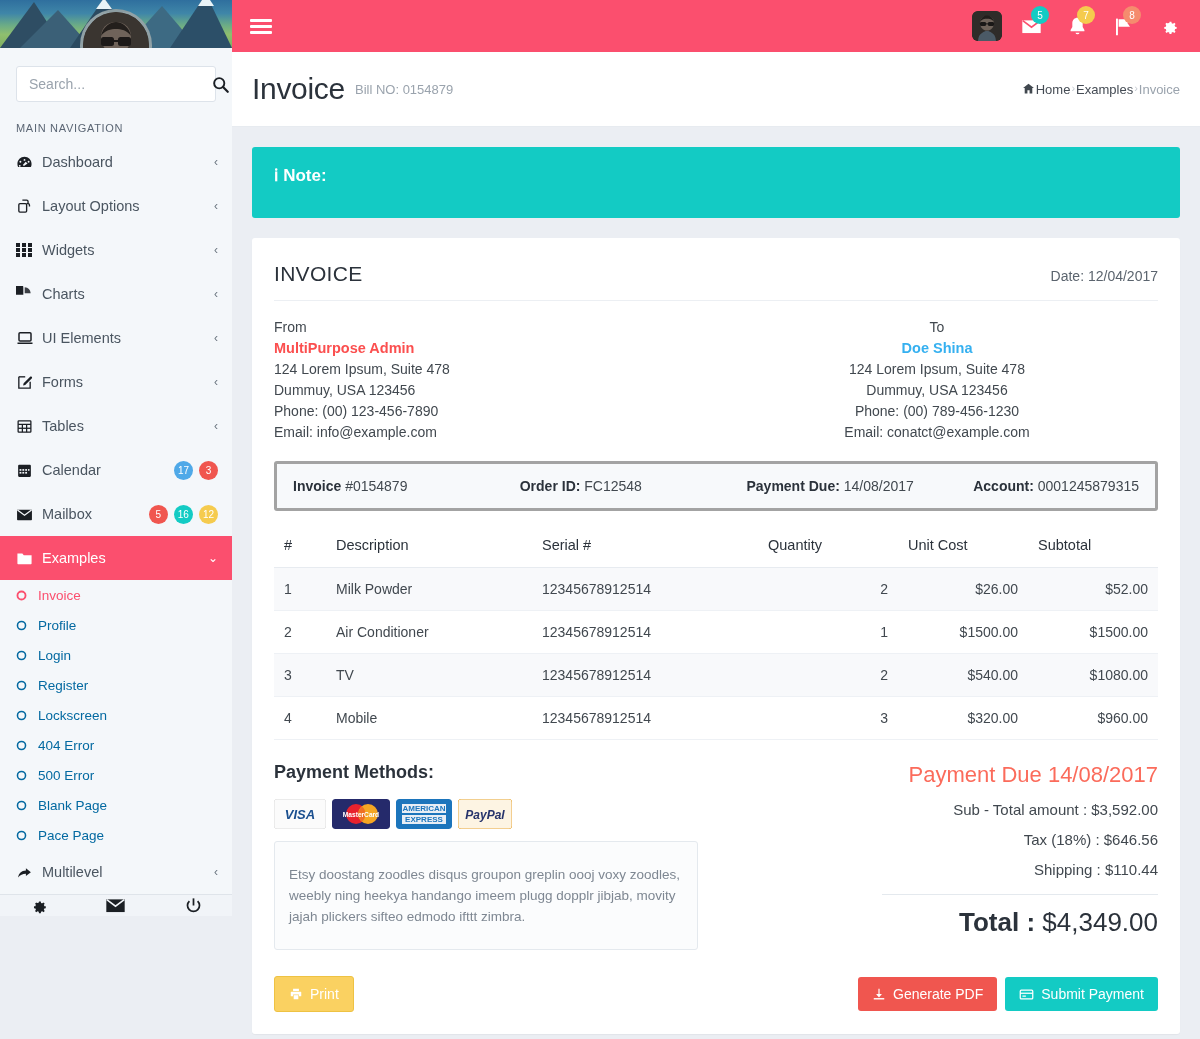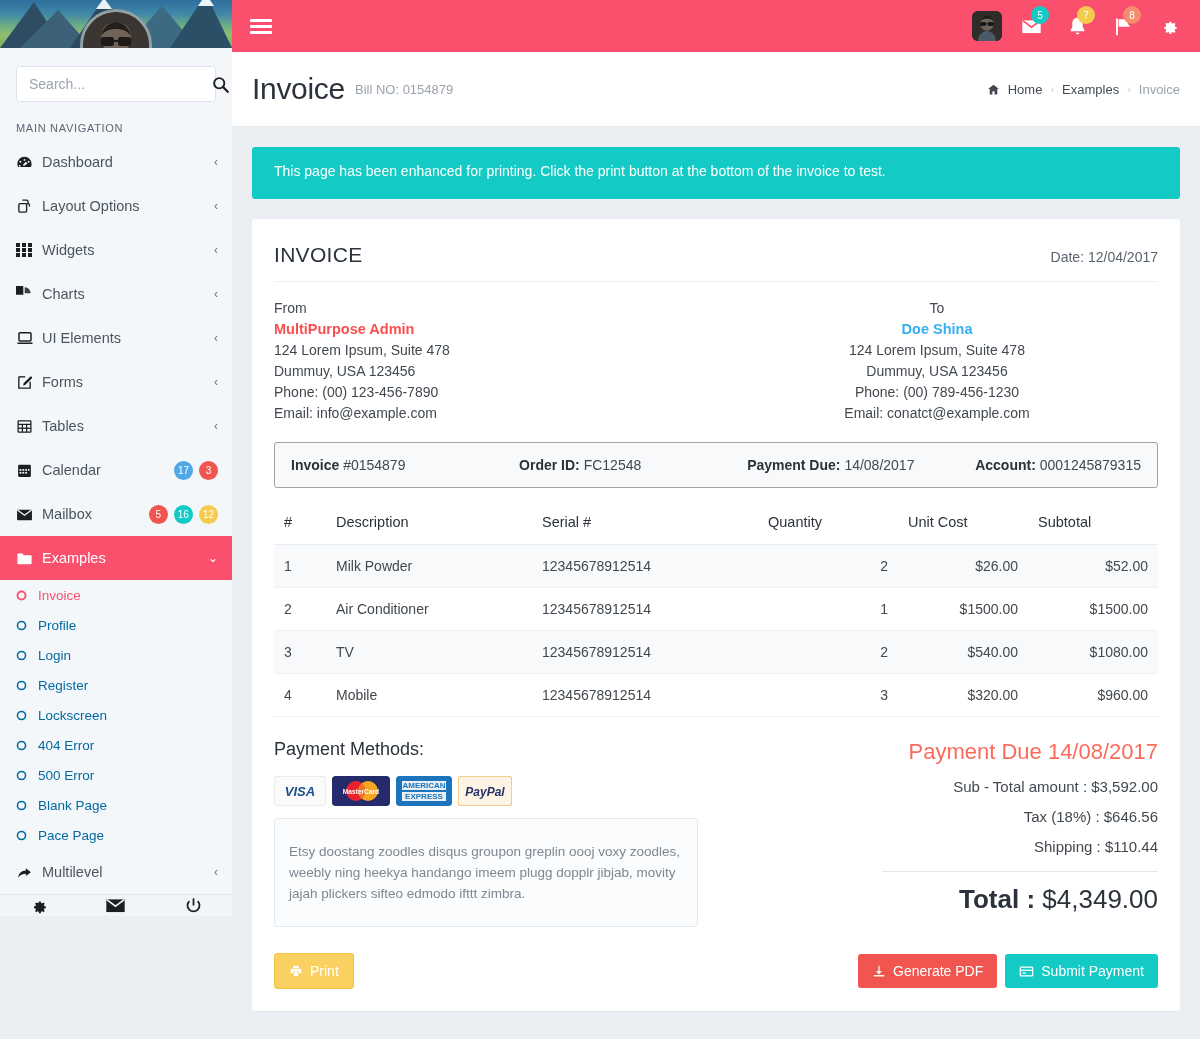--- a/index.html
+++ b/index.html
@@ -124,21 +124,21 @@
   }
 
   .pagehead {
     height: 75px; background: #fff; border-bottom: 1px solid #e7ebf0;
     display: flex; align-items: center; padding: 0 20px 0 20px;
   }
   .pagehead h1 {
     font-size: 30px; font-weight: 400; color: #2b323b; letter-spacing: -.3px;
   }
   .pagehead .sub { font-size: 13px; color: #9aa3ad; margin-left: 10px; }
-  .crumbs { margin-left: auto; display: flex; align-items: center; gap: 8px;
+  .crumbs { margin-left: auto; display: flex; align-items: flex-start; gap: 1px;
     font-size: 13px; color: #9aa3ad; }
   .crumbs a { color: #444b54; text-decoration: none; cursor: pointer; }
   .crumbs .sep { color: #c3c9d0; font-size: 11px; }
 
   .content { padding: 20px; flex: 1; overflow: hidden; }
   .note {
     background: #13cbc4; color: #fff; border-radius: 3px;
     padding: 16px 22px 20px;
   }
   .note h4 { font-size: 17px; font-weight: 700; margin-bottom: 12px; }
@@ -156,38 +156,38 @@
   .parties { display: flex; padding: 16px 0 8px; font-size: 14px; color: #41484f; }
   .party { width: 50%; line-height: 21px; }
   .party.right { text-align: center; }
   .party .who { font-size: 14.5px; font-weight: 700; }
   .party.left .who { color: #fb4f4f; }
   .party.right .who { color: #35b0f0; }
   .party .tag { color: #41484f; }
 
   .infobar {
     display: flex; align-items: center; background: #f7f9fb;
-    border: 1px solid #a3a3a3; border-radius: 3px;
+    border: 3px solid #a3a3a3; border-radius: 3px;
     padding: 14px 16px; margin-top: 10px; font-size: 14px; color: #41484f;
   }
   .infobar .cell { flex: 1; }
   .infobar .cell b { font-weight: 700; color: #2b323b; }
 
   table.items { width: 100%; border-collapse: collapse; margin-top: 18px; font-size: 14px; }
   table.items th {
     text-align: left; font-weight: 400; color: #2b323b; font-size: 14.5px;
     padding: 8px 10px 14px; border-bottom: 1px solid #e7ebf0;
   }
   table.items td { padding: 13px 10px; color: #41484f; border-bottom: 1px solid #eef1f5; }
   table.items tbody tr:nth-child(odd) { background: #f8f9fb; }
   .ta-r { text-align: right; }
 
   .bottom { display: flex; margin-top: 22px; }
   .pay-left { width: 46%; }
-  .pay-left h3 { font-size: 18px; font-weight: 400; color: #2b323b; }
+  .pay-left h3 { font-size: 18px; font-weight: 700; color: #2b323b; }
   .cards { display: flex; gap: 6px; margin: 16px 0 12px; }
   .cardimg { height: 30px; border-radius: 3px; }
   .memo {
     border: 1px solid #e4e9ee; background: #fbfcfd; border-radius: 3px;
     padding: 22px 14px; font-size: 13.5px; line-height: 21px; color: #7e8792;
     width: 424px;
   }
   .pay-right { margin-left: auto; text-align: right; width: 52%; }
   .due-title { font-size: 22px; font-weight: 700; color: #2b323b; }
   .due-title span { color: #fb6b5b; font-weight: 400; }
@@ -588,21 +588,24 @@
         <span class="sep">›</span>
         <a>Examples</a>
         <span class="sep">›</span>
         <span>Invoice</span>
       </nav>
     </div>
 
     <div class="content">
 
       <div class="note">
-        <p>This page has been enhanced for printing. Click the print button at the bottom of the invoice to test.</p>
+        <h4>
+          <span>ℹ</span>
+          <span>Note:</span>
+        </h4>
       </div>
 
       <div class="card">
 
         <div class="inv-head">
           <h2>INVOICE</h2>
           <span class="inv-date">Date: 12/04/2017</span>
         </div>
 
         <div class="parties">

